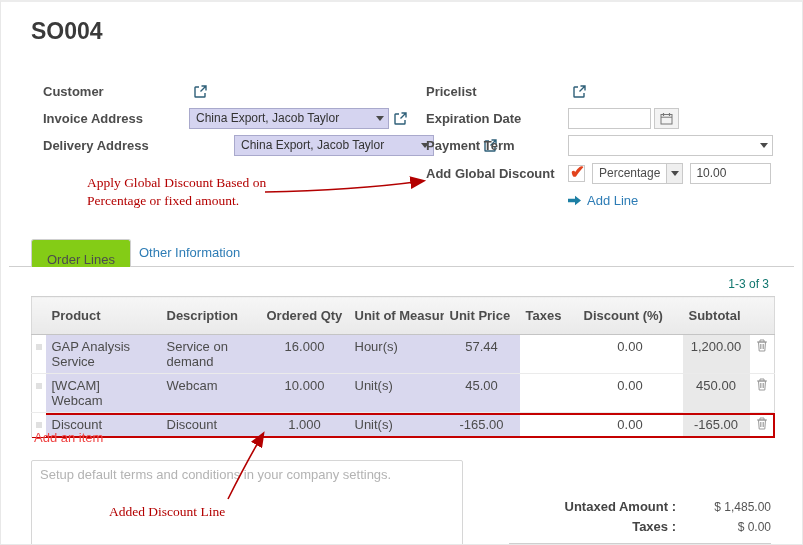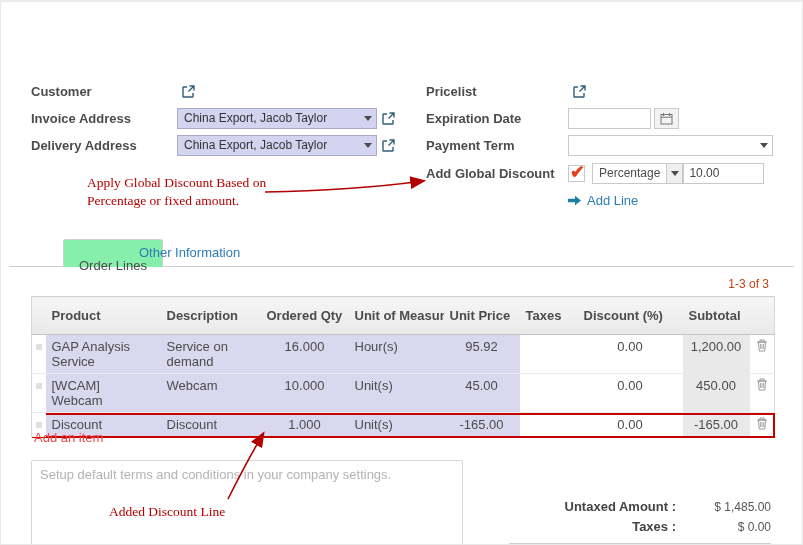--- a/index.html
+++ b/index.html
@@ -7,21 +7,21 @@
   .page {
     position:relative; width:803px; height:545px; overflow:hidden;
     background:#fff; border:1px solid #e8e8e8; border-top:2px solid #ececec;
     font-family:"Liberation Sans", sans-serif; font-size:13px; color:#4c4c4c;
   }
   .title { position:absolute; left:30px; top:16px; font-size:23px; font-weight:bold; color:#3a3a3a; }
 
   
   .frow { position:absolute; display:flex; align-items:center; height:22px; }
   .flabel { font-weight:bold; color:#4c4c4c; font-size:13px; }
-  .lbl-l { width:146px; }
+  .lbl-l { width:146px;margin-left:12px; }
   .lbl-r { width:142px; }
 
   .dd { display:flex; align-items:center; height:21px; border:1px solid #a9a9cc;
         background:#d5d4f0; padding:0 4px 0 6px; }
   .dd .txt { flex:1; font-size:12px; color:#333; white-space:nowrap; overflow:hidden; }
   .dd.white { background:#fff; border-color:#c9c9c9; }
   .caret { width:0; height:0; border-left:4px solid transparent; border-right:4px solid transparent;
            border-top:5px solid #4a4a4a; margin-left:4px; flex:none; }
   .w200 { width:200px; } .w185 { width:185px; } .w205 { width:205px; }
 
@@ -31,35 +31,35 @@
             font:12px "Liberation Sans", sans-serif; color:#444; }
   .w83 { width:83px; } .w70 { width:81px; }
   .calbtn { width:25px; height:21px; border:1px solid #c9c9c9; background:#f3f3f3;
             margin-left:3px; display:inline-flex; align-items:center; justify-content:center; cursor:pointer; }
 
   .gd-check { width:17px; height:17px; border:1px solid #c9c9c9; background:#fff;
               position:relative; margin-right:7px; cursor:pointer; flex:none; }
   .gd-check::before { content:"✔"; position:absolute; left:1px; top:-5px;
                       font-size:18px; font-weight:bold; color:#e2431e; }
   .pct-dd { display:flex; align-items:stretch; height:21px; border:1px solid #c9c9c9;
-            background:#fff; margin-right:0; cursor:pointer; }
+            background:#fff; margin-right:7px; cursor:pointer; }
   .pct-dd .txt { padding:2px 6px 0; font-size:12px; }
   .pct-dd .caret-box { width:16px; border-left:1px solid #c9c9c9; background:#efefef;
                        display:flex; align-items:center; justify-content:center; }
 
   .add-line { position:absolute; left:567px; top:191px; display:flex; align-items:center;
               gap:6px; color:#2d7cb5; cursor:pointer; font-size:13px; }
 
   
   .tab-line { position:absolute; left:8px; right:8px; top:264px; border-top:1px solid #cfcfcf; z-index:1; }
-  .tab-active { position:absolute; left:30px; top:237px; height:28px; padding:18px 15px 0;
-                background:#86efac; border:1px solid #cfcfcf; border-bottom:none;
-                border-radius:3px 3px 0 0; z-index:2; cursor:pointer;margin-left:32px; }
+  .tab-active { position:absolute; left:30px; top:237px; height:28px; padding:12px 15px 0;
+                background:#84cc16; border:1px solid #cfcfcf; border-bottom:none;
+                border-radius:3px 3px 0 0; z-index:2; cursor:pointer; }
   .tab-other { position:absolute; left:138px; top:243px; color:#2d7cb5; cursor:pointer; z-index:2; }
-  .pager { position:absolute; top:275px; right:33px; font-size:12px; color:#c2410c; }
+  .pager { position:absolute; top:275px; right:33px; font-size:12px; color:#0f766e; }
 
   
   .olines { position:absolute; left:30px; top:294px; width:743px; border-collapse:collapse;
             table-layout:fixed; background:#fff; border:1px solid #d9d9d9; }
   .olines th { background:linear-gradient(#f6f6f6,#e9e9e9); border-top:1px solid #d0d0d0;
                border-bottom:1px solid #c4c4c4; padding:11px 6px; font-size:13px;
                font-weight:bold; color:#4c4c4c; text-align:left; overflow:hidden; white-space:nowrap; }
   .olines td { padding:4px 6px; font-size:13px; vertical-align:top;
                border-bottom:1px solid #ebebeb; overflow:hidden; }
   .t-right { text-align:center; }
@@ -94,20 +94,21 @@
   #note1 { left:86px; top:172px; width:200px; }
   #note2 { left:108px; top:501px; }
   .overlay { position:absolute; left:0; top:0; width:803px; height:545px;
              pointer-events:none; z-index:7; }
 </style>
 </head>
 <body>
 
 <div class="page">
 
+  <div class="title">SO004</div>
 
   <div class="frow" style="left:30px;top:78px;">
     <span class="flabel lbl-l">Customer</span>
     <span class="extlink">
       <svg width="13" height="13" viewBox="0 0 13 13">
           <path d="M5 2H1.5a.5.5 0 0 0-.5.5v9a.5.5 0 0 0 .5.5h9a.5.5 0 0 0 .5-.5V8" fill="none" stroke="#2e5f78" stroke-width="1.4"></path>
           <path d="M7.5 1H12v4.5M12 1L6.5 6.5" fill="none" stroke="#2e5f78" stroke-width="1.4"></path>
         </svg>
     </span>
   </div>
@@ -119,21 +120,21 @@
       <span class="caret"></span>
     </div>
     <span class="extlink">
       <svg width="13" height="13" viewBox="0 0 13 13">
           <path d="M5 2H1.5a.5.5 0 0 0-.5.5v9a.5.5 0 0 0 .5.5h9a.5.5 0 0 0 .5-.5V8" fill="none" stroke="#2e5f78" stroke-width="1.4"></path>
           <path d="M7.5 1H12v4.5M12 1L6.5 6.5" fill="none" stroke="#2e5f78" stroke-width="1.4"></path>
         </svg>
     </span>
   </div>
 
-  <div class="frow" style="left:30px;top:132px;">
+  <div class="frow" style="left:30px;top:132px;gap:45px;">
     <span class="flabel lbl-l">Delivery Address</span>
     <div class="dd w200">
       <span class="txt">China Export, Jacob Taylor</span>
       <span class="caret"></span>
     </div>
     <span class="extlink">
       <svg width="13" height="13" viewBox="0 0 13 13">
           <path d="M5 2H1.5a.5.5 0 0 0-.5.5v9a.5.5 0 0 0 .5.5h9a.5.5 0 0 0 .5-.5V8" fill="none" stroke="#2e5f78" stroke-width="1.4"></path>
           <path d="M7.5 1H12v4.5M12 1L6.5 6.5" fill="none" stroke="#2e5f78" stroke-width="1.4"></path>
         </svg>
@@ -225,21 +226,21 @@
         <th></th>
       </tr>
     </thead>
     <tbody>
       <tr>
         <td class="gutter"></td>
         <td class="c-purple">GAP Analysis Service</td>
         <td class="c-purple">Service on demand</td>
         <td class="c-purple t-right">16.000</td>
         <td class="c-purple">Hour(s)</td>
-        <td class="c-purple t-right">95.92</td>
+        <td class="c-purple t-right">57.44</td>
         <td></td>
         <td class="t-right">0.00</td>
         <td class="c-sub t-right">1,200.00</td>
         <td class="trash">
           <svg width="12" height="13" viewBox="0 0 12 13">
               <path d="M1 3h10M4 3V1h4v2M2.5 3l.7 9h5.6l.7-9z" fill="none" stroke="#999"></path>
               <path d="M4.5 5v5M6 5v5M7.5 5v5" stroke="#999" stroke-width="0.8"></path>
             </svg>
         </td>
       </tr>

